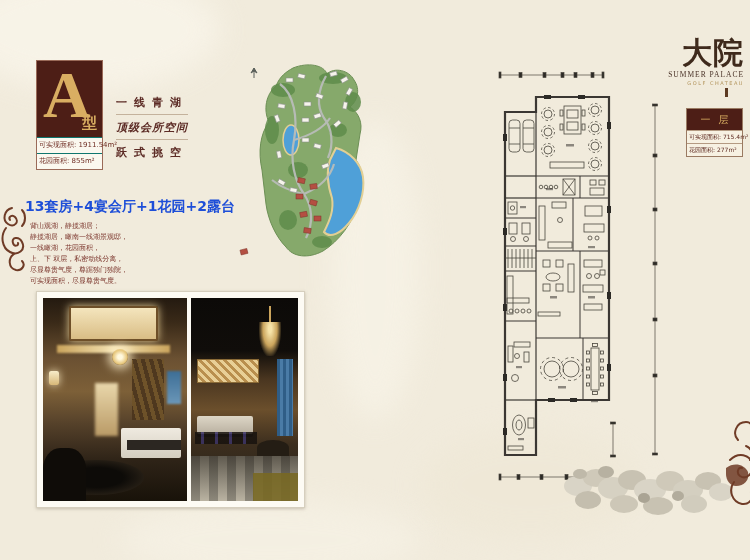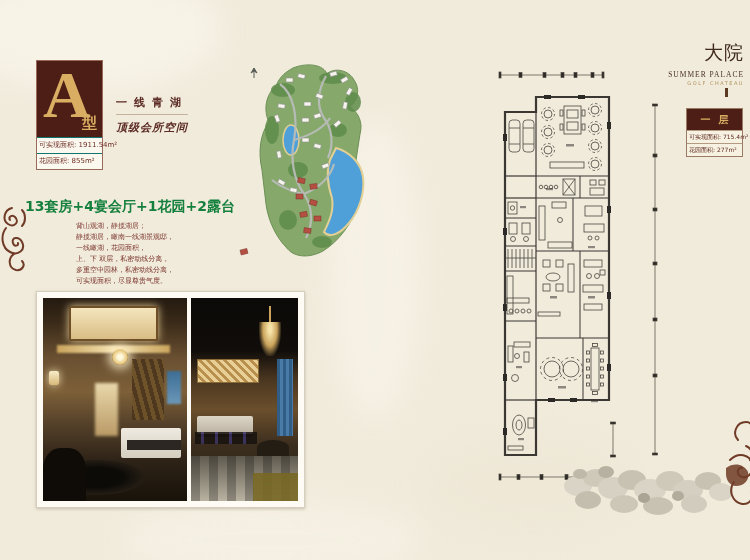--- a/index.html
+++ b/index.html
@@ -23,24 +23,24 @@
   .type-suffix { position:absolute; right:5px; bottom:4px; font-size:15px; font-weight:bold; color:#d9ae62; }
   .type-area-row { border-top:1px solid #0f766e; padding:3px 2px; font-size:7px; line-height:9px; color:#6e2c22; white-space:nowrap; }
 
   .taglines { position:absolute; left:116px; top:90px; width:72px; }
   .tagline-row { padding:5px 0 4px 0; border-bottom:1px solid #c4b29c; font-size:11px; font-weight:bold; color:#5c2b25; white-space:nowrap; }
   .tagline-row:nth-child(1), .tagline-row:nth-child(3) { letter-spacing:7px; }
   .tagline-row:nth-child(2) { letter-spacing:1px;font-style:italic; }
   .tagline-row:nth-child(4) { letter-spacing:0.5px; }
   .tagline-row:last-child { border-bottom:none; }
 
-  .headline { position:absolute; left:25px; top:198px; font-size:14px; font-weight:bold; color:#15803d; white-space:nowrap; }
+  .headline { position:absolute; left:25px; top:198px; font-size:14px; font-weight:bold; color:#1d4ed8; white-space:nowrap; }
 
   .desc { position:absolute; left:30px; top:221px; width:150px; }
-  .desc-line { font-size:7px; line-height:11px; color:#7a332a; white-space:nowrap;margin-left:46px; }
+  .desc-line { font-size:7px; line-height:11px; color:#7a332a; white-space:nowrap; }
 
   
   .photos-frame { position:absolute; left:36px; top:291px; width:269px; height:217px;
     background:#fdfbf4; border:1px solid #d6cfbe; box-shadow:0 1px 3px rgba(120,110,90,.35);
     padding:6px; display:flex; gap:4px; }
   .photo { position:relative; height:100%; overflow:hidden; }
   .photo-left { width:144px; background:linear-gradient(180deg,#241a10 0%,#3a2a18 12%,#6b5132 30%,#7d6038 46%,#55412a 62%,#2e2317 80%,#181209 100%); }
   .photo-right { flex:1; background:linear-gradient(180deg,#0c0a08 0%,#100d0a 26%,#4a3620 40%,#6b4f2c 55%,#3c2e1e 72%,#242019 100%); }
   .ph { position:absolute; }
   
@@ -62,27 +62,27 @@
   .pr-curtain { left:80%; top:30%; width:15%; height:38%; background:repeating-linear-gradient(90deg,#2f5d86 0 3px,#4a7ba6 3px 6px); }
   .pr-tables { left:6%; top:58%; width:52%; height:9%; background:linear-gradient(180deg,#ddd6c6,#b9b0a0); border-radius:2px; box-shadow:0 3px 0 #1e1a14; }
   .pr-chairs { left:4%; top:66%; width:58%; height:6%; background:repeating-linear-gradient(90deg,#17120e 0 6px,#3a3266 6px 9px, #17120e 9px 14px); opacity:.85; }
   .pr-table2 { left:62%; top:70%; width:30%; height:8%; background:#241d14; border-radius:50% 50% 0 0; }
   .pr-floor { left:0; top:78%; width:100%; height:22%; background:repeating-linear-gradient(90deg,#8d887b 0 9px,#bab3a2 9px 18px); }
   .pr-floorfade { left:0; top:78%; width:100%; height:22%; background:linear-gradient(180deg,rgba(20,16,10,.55),rgba(20,16,10,0)); }
   .pr-carpet { left:58%; top:86%; width:42%; height:14%; background:#786823; opacity:.9; }
 
   
   .brand { position:absolute; left:666px; top:38px; width:78px; text-align:right; }
-  .brand-name { font-family:"Liberation Serif", serif; font-weight:normal; font-size:19px; line-height:30px; color:#3f2a1c; letter-spacing:1px; }
+  .brand-name { font-family:"Liberation Serif", serif; font-weight:bold; font-size:30px; line-height:30px; color:#3f2a1c; letter-spacing:1px; }
   .brand-sub { margin-top:2px; font-family:"Liberation Serif", serif; font-size:7.5px; letter-spacing:1px; color:#4a3227; white-space:nowrap; }
   .brand-tag { margin-top:1px; font-size:5px; letter-spacing:1.5px; color:#b2935a; }
   .brand-seal { position:absolute; right:16px; top:50px; width:3px; height:9px; background:#5d3a22; }
 
   .floor-badge { position:absolute; left:686px; top:108px; width:57px; border:1px solid #9a7a62; background:#f7f1e2; }
-  .floor-badge-head { height:21px; background:#4d1e16; color:#d9ae62; font-size:10px; font-weight:bold; letter-spacing:8px; text-align:center; line-height:21px; padding-left:8px; }
+  .floor-badge-head { height:21px; background:#4d1e16; color:#d9ae62; font-size:10px; font-weight:normal; letter-spacing:8px; text-align:center; line-height:21px; padding-left:8px; }
   .floor-badge-row { border-top:1px solid #b49a82; padding:2px 2px; font-size:6px; line-height:8px; color:#5d2a20; white-space:nowrap; }
 
   
   .siteplan { position:absolute; left:238px; top:60px; width:140px; height:205px; }
   .floorplan { position:absolute; left:478px; top:56px; width:195px; height:435px; }
   .grayclouds { position:absolute; left:558px; top:448px; width:180px; height:85px; }
   .swirl-left { position:absolute; left:-2px; top:202px; width:32px; height:72px; }
   .swirl-right { position:absolute; left:724px; top:416px; width:30px; height:100px; }
 </style>
 </head>
@@ -113,30 +113,31 @@
   </div>
   <div class="type-area-row">
     <span>花园面积:</span>
     <span>855m²</span>
   </div>
 </div>
 
 <div class="taglines">
   <div class="tagline-row">一线青湖</div>
   <div class="tagline-row">顶级会所空间</div>
+  <div class="tagline-row">跃式挑空</div>
 </div>
 
 <div class="headline">13套房+4宴会厅+1花园+2露台</div>
 
 <div class="desc">
   <div class="desc-line">背山观湖，静揽湖居；</div>
   <div class="desc-line">静揽湖居，瞰南一线湖景观邸，</div>
   <div class="desc-line">一线瞰湖，花园面积，</div>
   <div class="desc-line">上、下 双层，私密动线分离，</div>
-  <div class="desc-line">多重空中园林，私密动线分离，</div>
+  <div class="desc-line">尽显尊贵气度，尊踞独门独院，</div>
   <div class="desc-line">可实现面积，尽显尊贵气度。</div>
 </div>
 
 <svg class="siteplan" viewBox="0 0 140 205">
   <path d="M55,8 C70,2 86,5 89,14 C96,7 111,10 116,20 C123,30 119,41 112,47 C121,53 125,63 122,74 L118,100 C125,109 127,125 121,141 C115,163 101,181 85,191 C70,199 55,197 48,187 C38,177 30,160 28,144 L24,110 C20,92 22,74 31,62 C25,50 28,34 38,26 C42,16 48,12 55,8 Z" fill="#86a96b" stroke="#6c8f55" stroke-width="1"></path>
   <g fill="#5f8c4b" opacity="0.85">
     <ellipse cx="45" cy="30" rx="12" ry="7"></ellipse>
       <ellipse cx="95" cy="18" rx="14" ry="6"></ellipse>
     <ellipse cx="115" cy="42" rx="8" ry="10"></ellipse>
       <ellipse cx="34" cy="70" rx="7" ry="14"></ellipse>

